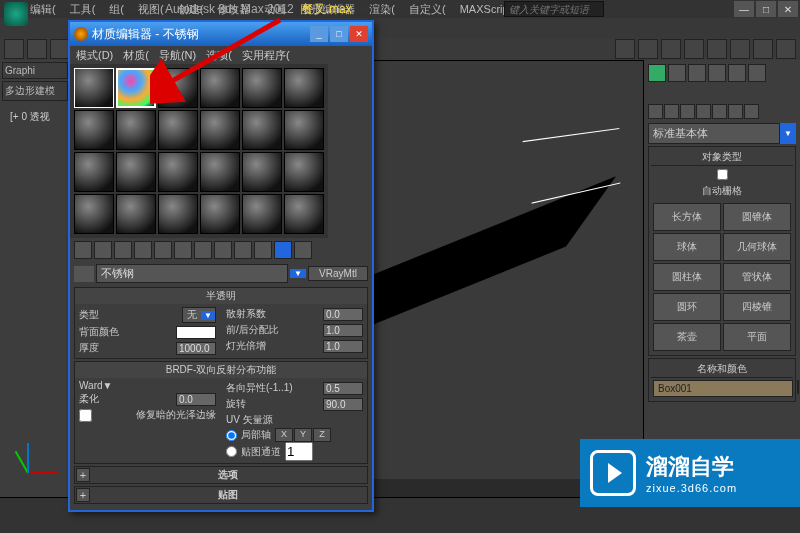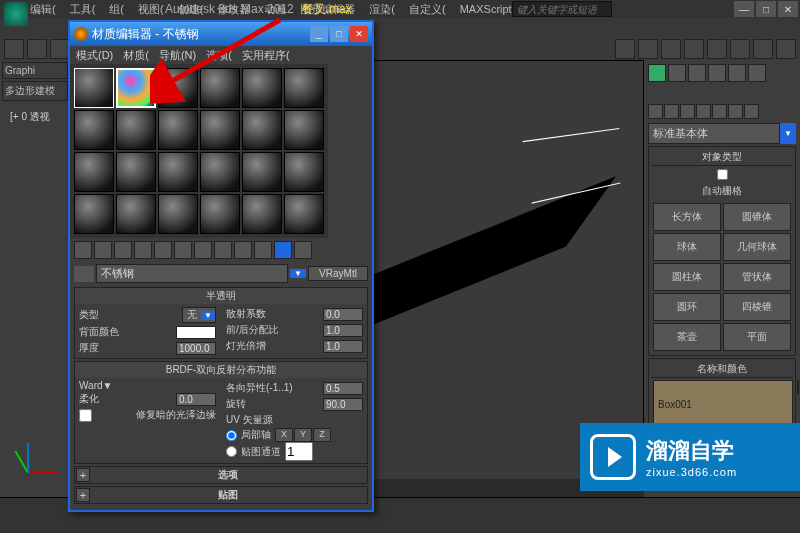--- a/index.html
+++ b/index.html
@@ -4,21 +4,21 @@
 <style>
 * { margin: 0; padding: 0; box-sizing: border-box; font-family: "Microsoft YaHei", Arial, sans-serif; }
 body { width: 800px; height: 533px; background: #383838; color: #ccc; font-size: 11px; overflow: hidden; position: relative; }
 
 .menubar { height: 18px; background: #333; display: flex; align-items: center; padding-left: 30px; gap: 14px; color: #bbb; font-size: 11px; }
 .menubar span { cursor: default; }
 
 .titlebar { position: absolute; top: 0; left: 0; height: 18px; display: flex; align-items: center; padding-left: 35px; color: #aaa; font-size: 12px; gap: 8px; width: 100%; z-index: 0; }
 .app-icon { position: absolute; left: 4px; top: 2px; width: 24px; height: 24px; background: radial-gradient(circle,#1aa886,#0a5040); border-radius: 3px; z-index: 3; }
 .titlebar .filename { color: #fde047; }
-.search-box { position: absolute; right: 188px; top: 1px; width: 100px; height: 16px; background: #222; color: #888; font-size: 10px; padding: 1px 4px; border: 1px solid #111; font-style: italic; }
+.search-box { position: absolute; right: 196px; top: 1px; width: 100px; height: 16px; background: #222; color: #888; font-size: 10px; padding: 1px 4px; border: 1px solid #111; font-style: italic; }
 .win-btns { position: absolute; right: 2px; top: 1px; display: flex; gap: 2px; }
 .win-btn { width: 20px; height: 16px; background: #555; color: #ddd; display: flex; align-items: center; justify-content: center; font-size: 10px; }
 
 .toolbar1 { position: absolute; top: 38px; left: 0; right: 0; height: 22px; background: #3a3a3a; display: flex; align-items: center; gap: 3px; padding: 0 4px; }
 .toolbar1 .icon-btn { width: 20px; height: 20px; background: #444; border: 1px solid #222; }
 
 .left-panel { position: absolute; left: 0; top: 60px; width: 70px; height: 440px; background: #3d3d3d; padding: 2px; font-size: 10px; color: #bbb; }
 .left-panel .label { padding: 2px; border: 1px solid #222; margin-bottom: 2px; }
 .persp-btn { position: absolute; left: 10px; top: 110px; font-size: 10px; color: #ccc; }
 
@@ -41,21 +41,21 @@
 .tab-icons2 .ic { width: 15px; height: 15px; background: #555; border: 1px solid #222; }
 .dropdown { width: 148px; margin: 2px auto; display: flex; }
 .dropdown .dd-text { flex: 1; background: #555; border: 1px solid #222; padding: 2px 4px; font-size: 11px; }
 .dropdown .dd-arrow { width: 16px; background: #2266dd; color: #fff; display: flex; align-items: center; justify-content: center; font-size: 8px; }
 .panel-group { border: 1px solid #222; margin: 2px; padding: 2px; }
 .panel-title { text-align: center; font-size: 10px; border-bottom: 1px solid #222; padding: 1px; }
 .panel-grid { display: grid; grid-template-columns: 1fr 1fr; gap: 2px; padding: 2px; }
 .panel-grid button { background: #555; border: 1px solid #222; color: #ccc; font-size: 10px; padding: 6px 0; cursor: pointer; }
 .checkbox-row { display: flex; align-items: center; gap: 4px; padding: 3px; font-size: 10px; justify-content: center; flex-direction: column; }
 .checkbox-row input { width: 11px; height: 11px; }
-.name-input { width: 140px; margin: 2px auto; background: #8a7a5a; border: 1px solid #222; padding: 18px 4px; font-size: 10px; color: #222; display: block; }
+.name-input { width: 140px; margin: 2px auto; background: #8a7a5a; border: 1px solid #222; padding: 2px 4px; font-size: 10px; color: #222; display: block; }
 .color-swatch { display:inline-block; width:24px; height:14px; background: #898964; border:1px solid #222; vertical-align: middle; margin-left:2px;}
 
 .material-editor { position: absolute; left: 68px; top: 20px; width: 306px; height: 492px; background: #3d3d3d; border: 2px solid #2266dd; z-index: 10; box-shadow: 3px 3px 6px rgba(0,0,0,.5); }
 .me-title { height: 20px; background: linear-gradient(#4aa0f0,#1860c0); color: #fff; display: flex; align-items: center; padding: 12px 4px; font-size: 12px; }
 .me-title .icon { width: 14px; height: 14px; background: radial-gradient(#fa0,#830); border-radius: 50%; margin-right: 4px; }
 .me-title .spacer { flex: 1; }
 .me-title .wbtn { width: 18px; height: 16px; background: #5a9ae0; margin-left: 2px; display: flex; align-items: center; justify-content: center; font-size: 9px; }
 .me-title .wbtn.close { background: #e04030; }
 .me-menu { height: 18px; display: flex; align-items: center; gap: 10px; padding: 0 6px; font-size: 11px; color: #ccc; background: #3d3d3d; }
 .me-samples { display: grid; grid-template-columns: repeat(6,40px); grid-template-rows: repeat(4,40px); gap: 2px; padding: 4px; background: #333; }
@@ -85,21 +85,21 @@
 .radio-row input { width: 11px; }
 .axis-btns { display: flex; gap: 1px; }
 .axis-btns .ab { width: 18px; height: 14px; background: #555; border: 1px solid #222; text-align: center; font-size: 9px; }
 .coll-row { display: flex; align-items: center; border: 1px solid #222; margin: 2px 4px; padding: 1px; }
 .coll-row .plus { width: 14px; height: 14px; background: #555; border: 1px solid #222; text-align: center; line-height: 12px; }
 .coll-row .txt { flex: 1; text-align: center; font-size: 10px; font-weight: bold; }
 
 .red-arrow { position: absolute; left: 150px; top: 10px; width: 140px; height: 100px; z-index: 20; pointer-events: none; }
 .red-arrow svg { width: 100%; height: 100%; }
 
-.watermark { position: absolute; right: 0; bottom: 42px; width: 220px; height: 68px; background: #0a7ac0; display: flex; align-items: center; padding: 8px 10px; gap: 10px; z-index: 30; }
+.watermark { position: absolute; right: 0; bottom: 26px; width: 220px; height: 68px; background: #0a7ac0; display: flex; align-items: center; padding: 8px 10px; gap: 10px; z-index: 30; }
 .watermark .logo { width: 46px; height: 46px; border: 3px solid #fff; border-radius: 8px; display: flex; align-items: center; justify-content: center; }
 .watermark .logo .tri { width: 0; height: 0; border-left: 14px solid #fff; border-top: 10px solid transparent; border-bottom: 10px solid transparent; margin-left: 4px; }
 .watermark .text { color: #fff; }
 .watermark .text .big { font-size: 22px; font-weight: bold; }
 .watermark .text .small { font-size: 11px; letter-spacing: 1px; }
 
 .statusbar { position: absolute; left: 0; right: 0; bottom: 0; height: 36px; background: #333; border-top: 1px solid #000; }
 .timeline { position: absolute; left: 70px; right: 156px; bottom: 36px; height: 18px; background: #2a2a2a; z-index: 1; }
 .timeline .frame0 { position: absolute; left: 0; top: 1px; width: 40px; height: 16px; background: #3060a0; }
 </style>

